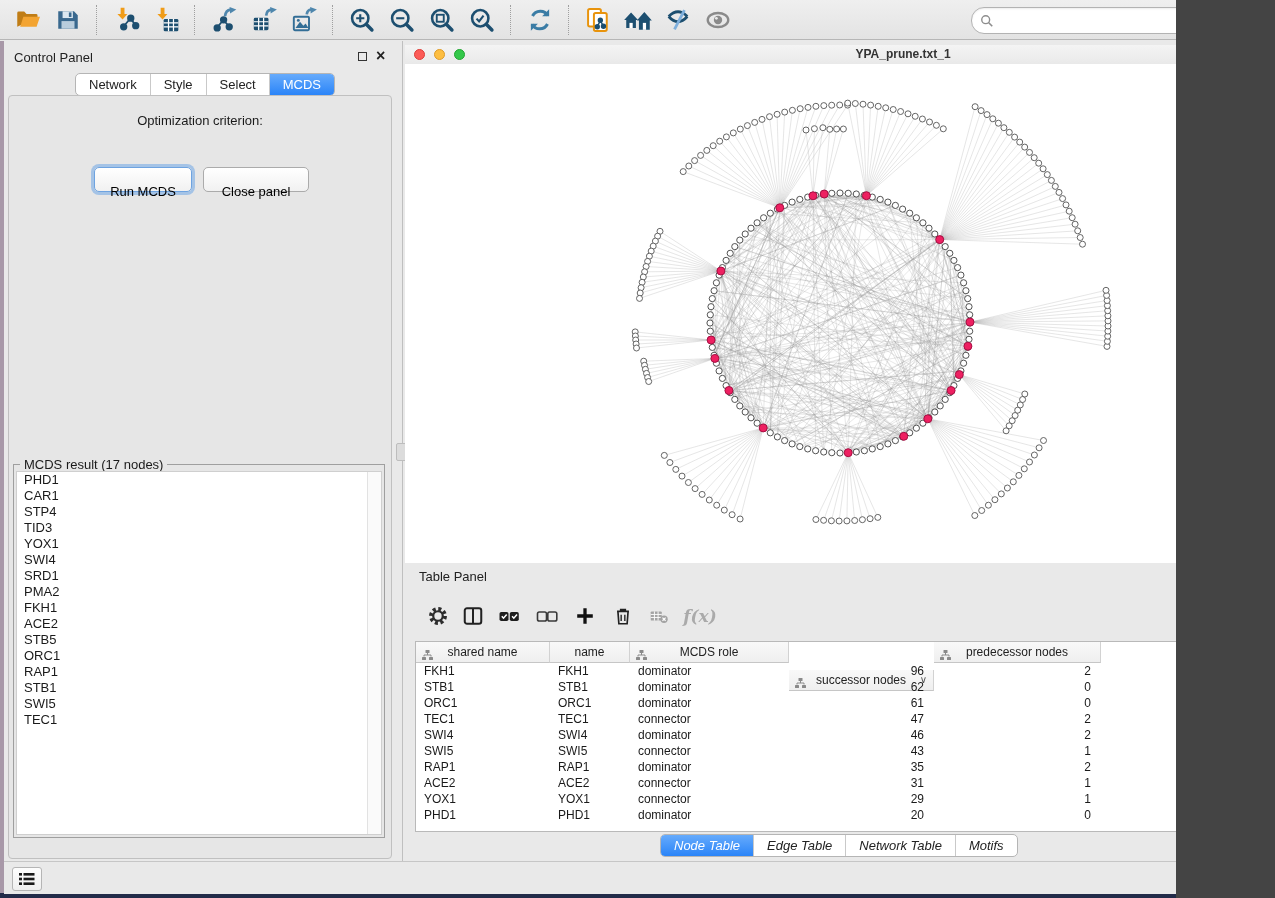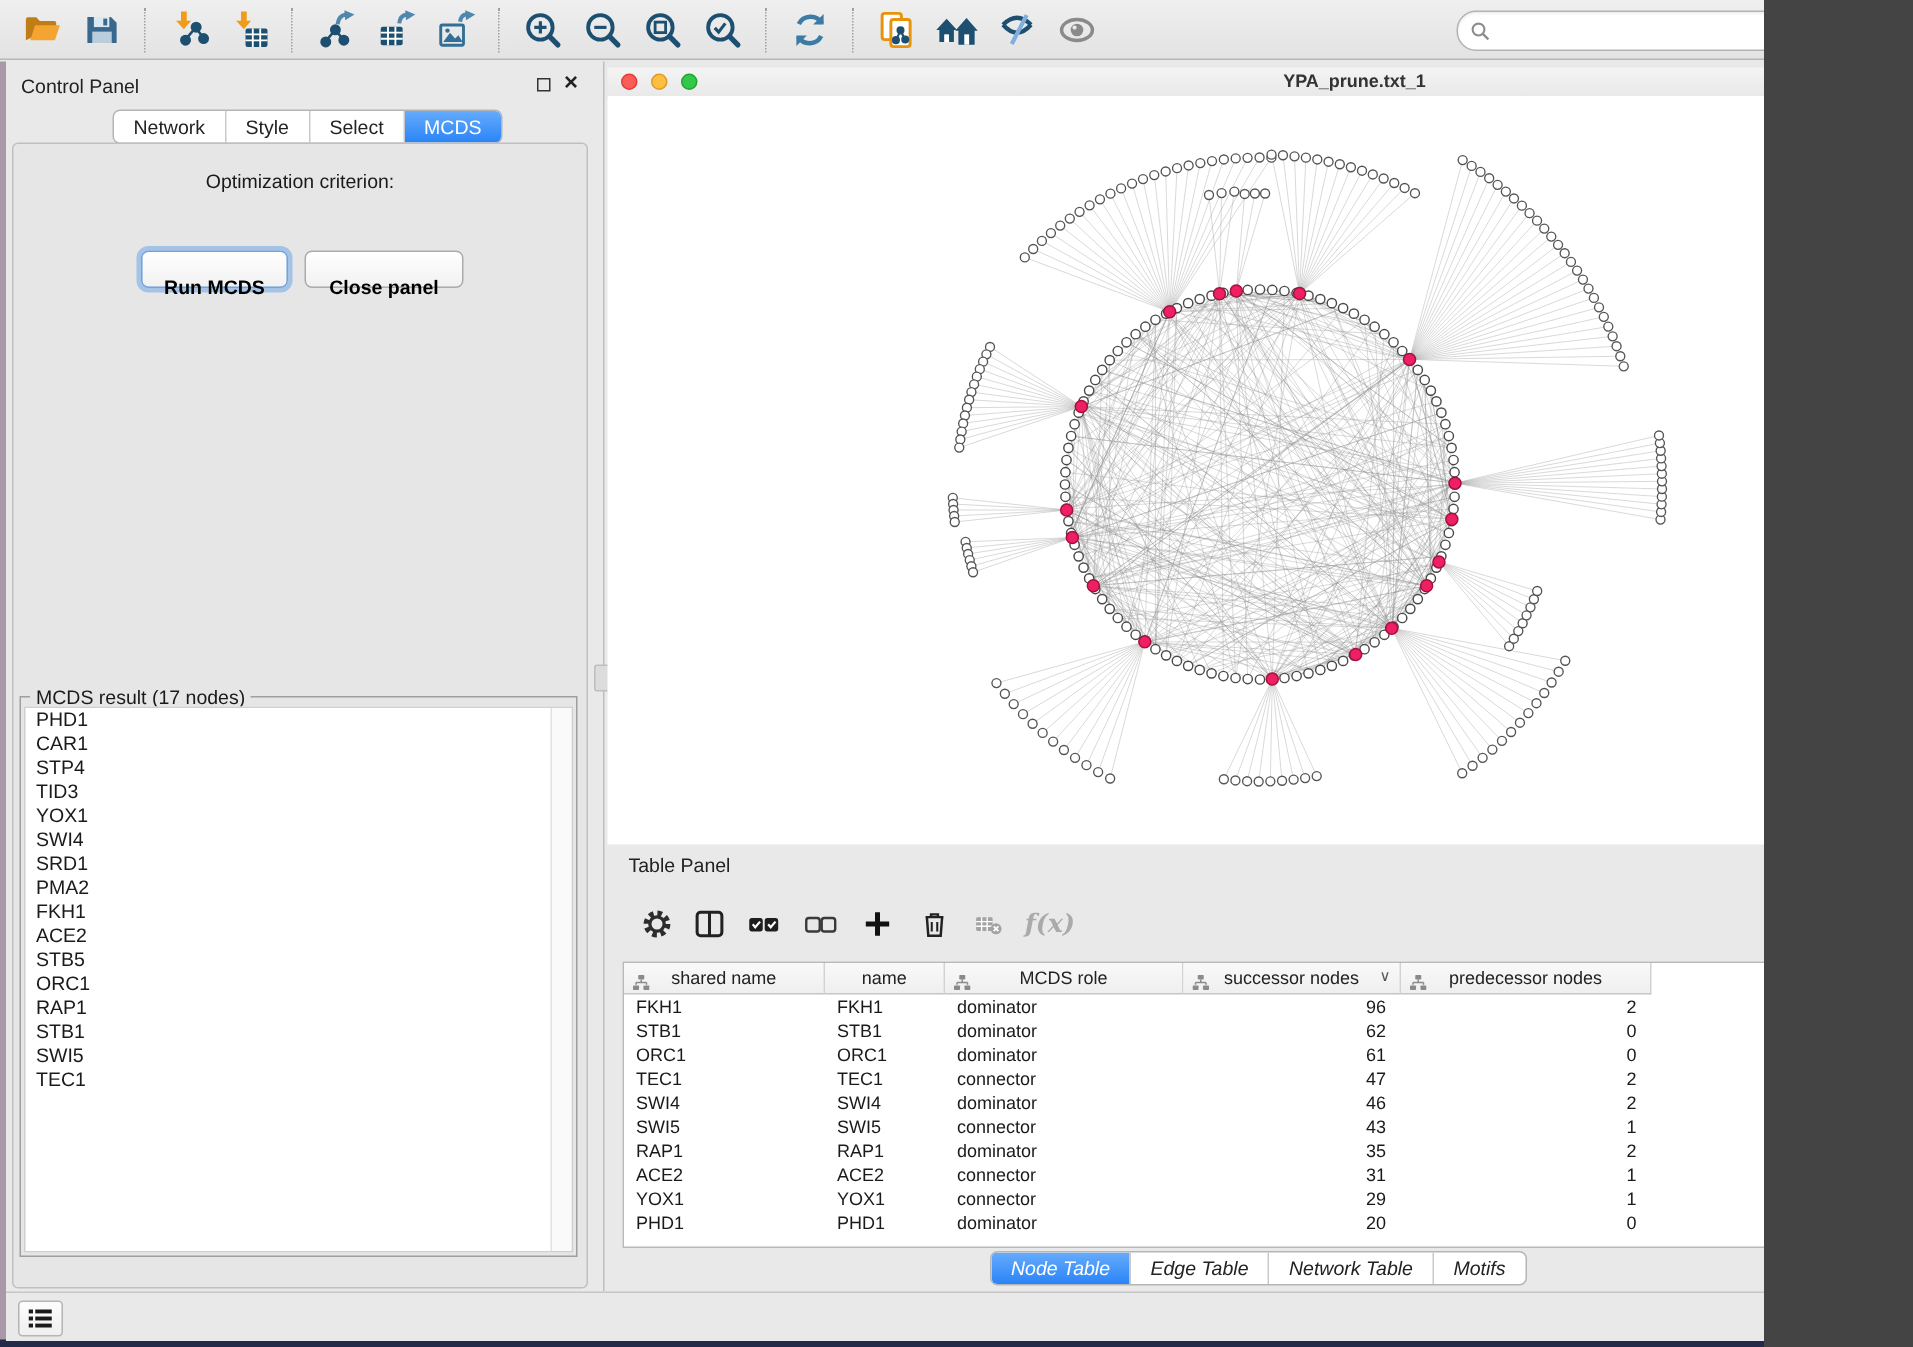--- a/index.html
+++ b/index.html
@@ -37,21 +37,21 @@
               border:1px solid #c0c0c0;border-radius:4px;}
   .opt-label{position:absolute;left:0;top:113px;width:400px;text-align:center;font-size:13px;}
   .cp-select{position:absolute;left:44px;top:133px;width:312px;height:24px;background:#fff;
              border:1px solid #adadad;border-radius:4px;box-sizing:border-box;display:flex;align-items:center;}
   .cp-select .sel-text{flex:1;font-size:13px;padding-left:9px;white-space:nowrap;overflow:hidden;}
   .sel-stepper{width:19px;height:22px;border-radius:0 3px 3px 0;background:linear-gradient(#6fb1fd,#2f86f8);
                display:flex;flex-direction:column;align-items:center;justify-content:center;gap:2px;}
   .tri-up{width:0;height:0;border-left:4px solid transparent;border-right:4px solid transparent;border-bottom:4px solid #fff;}
   .tri-down{width:0;height:0;border-left:4px solid transparent;border-right:4px solid transparent;border-top:4px solid #fff;}
   .mac-btn{position:absolute;height:25px;background:linear-gradient(#fff,#f1f1f1);border:1px solid #ababab;
-           border-radius:5px;font-size:13px;text-align:center;box-sizing:border-box;padding-top:16px;cursor:default;font-weight:bold;}
+           border-radius:5px;font-size:13px;text-align:center;box-sizing:border-box;padding-top:16px;cursor:default;}
   .mac-btn.focus{border-color:#6ea3e0;box-shadow:0 0 0 3px rgba(110,165,230,.55);}
   .mcds-fieldset{position:absolute;left:13px;top:464px;width:372px;height:374px;
                  border:1px solid #9f9f9f;box-sizing:border-box;}
   .mcds-legend{position:absolute;left:6px;top:-8px;background:#e6e6e6;padding:0 4px;font-size:13px;}
   .mcds-listbox{position:absolute;left:2px;top:6px;right:2px;bottom:2px;background:#fff;
                 border:1px solid #cfcfcf;overflow:hidden;}
   .mcds-track{position:absolute;right:0;top:0;bottom:0;width:13px;background:#fafafa;border-left:1px solid #e2e2e2;}
   .mcds-item{font-size:13px;line-height:16px;padding-left:7px;}
   
   .v-divider{position:absolute;left:402px;top:41px;width:1px;height:820px;background:#bfbfbf;}
@@ -1197,21 +1197,21 @@
               <rect x="0" y="7" width="4" height="3" rx="0.5" fill="#8a8a8a"></rect>
               <rect x="7" y="7" width="4" height="3" rx="0.5" fill="#8a8a8a"></rect>
             </svg></span><span>shared name</span></div>
         <div class="th" style="width: 80px;"><span>name</span></div>
         <div class="th" style="width: 159px;"><span class="hicon"><svg width="11" height="11" viewBox="0 0 11 11">
               <rect x="3.5" y="0" width="4" height="3" rx="0.5" fill="#8a8a8a"></rect>
               <path d="M5.5 3 v2 M2 5 h7 M2 5 v1.5 M9 5 v1.5" stroke="#8a8a8a" stroke-width="1" fill="none"></path>
               <rect x="0" y="7" width="4" height="3" rx="0.5" fill="#8a8a8a"></rect>
               <rect x="7" y="7" width="4" height="3" rx="0.5" fill="#8a8a8a"></rect>
             </svg></span><span>MCDS role</span></div>
-        <div class="th" style="width: 145px;"><span class="hicon"><svg width="11" height="11" viewBox="0 0 11 11">
+        <div class="th" style="width: 145px; margin-top: 28px;"><span class="hicon"><svg width="11" height="11" viewBox="0 0 11 11">
               <rect x="3.5" y="0" width="4" height="3" rx="0.5" fill="#8a8a8a"></rect>
               <path d="M5.5 3 v2 M2 5 h7 M2 5 v1.5 M9 5 v1.5" stroke="#8a8a8a" stroke-width="1" fill="none"></path>
               <rect x="0" y="7" width="4" height="3" rx="0.5" fill="#8a8a8a"></rect>
               <rect x="7" y="7" width="4" height="3" rx="0.5" fill="#8a8a8a"></rect>
             </svg></span><span>successor nodes</span><span class="sortg">∨</span></div>
         <div class="th" style="width: 167px;"><span class="hicon"><svg width="11" height="11" viewBox="0 0 11 11">
               <rect x="3.5" y="0" width="4" height="3" rx="0.5" fill="#8a8a8a"></rect>
               <path d="M5.5 3 v2 M2 5 h7 M2 5 v1.5 M9 5 v1.5" stroke="#8a8a8a" stroke-width="1" fill="none"></path>
               <rect x="0" y="7" width="4" height="3" rx="0.5" fill="#8a8a8a"></rect>
               <rect x="7" y="7" width="4" height="3" rx="0.5" fill="#8a8a8a"></rect>

